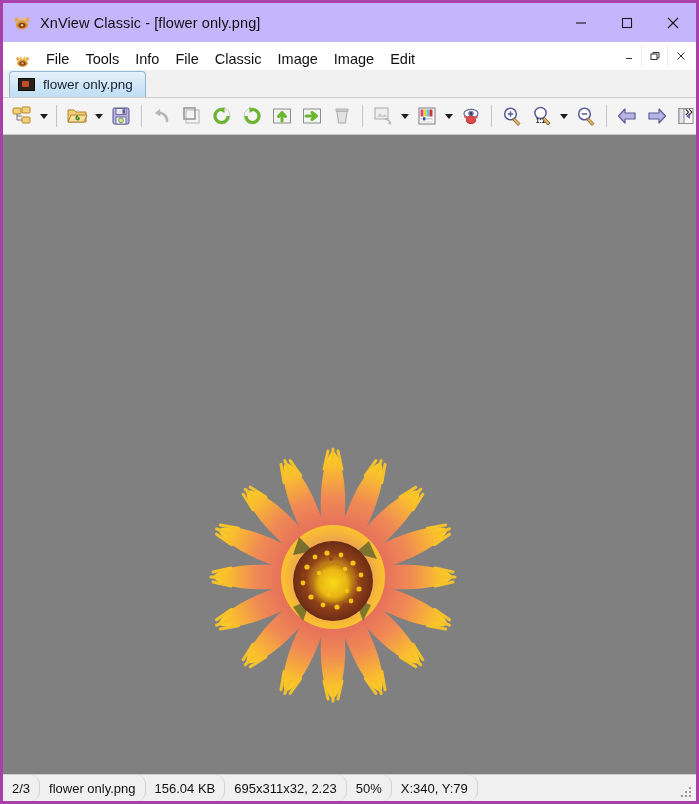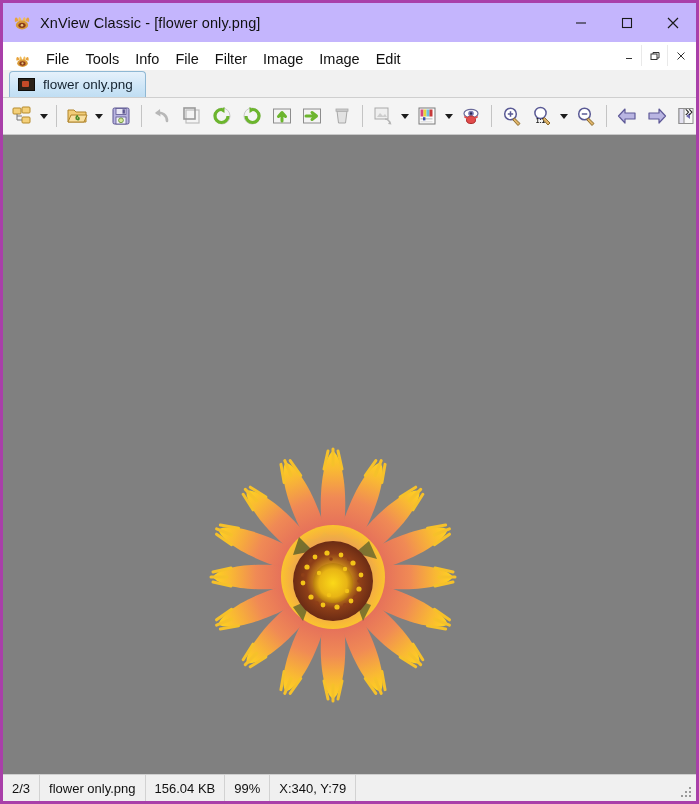--- a/index.html
+++ b/index.html
@@ -201,20 +201,21 @@
     color: #111111;
     position: relative;
   }
   .sb-cell {
     display: flex;
     align-items: center;
     padding: 0 9px;
     border-right: 1px solid #d2d2d2;
     white-space: nowrap;
     box-sizing: border-box;
+    border-radius: 9px;
   }
   .sb-fill {
     flex: 1 1 auto;
     border-right: none;
   }
   .sb-grip {
     position: absolute;
     right: 3px; bottom: 2px;
     width: 13px; height: 13px;
   }
@@ -271,21 +272,21 @@
         <path d="M13.5 8 C14 4,12 3,11 6 L10 9 Z" fill="#f0bb5a"></path>
         <ellipse cx="10" cy="12" rx="6.2" ry="4.4" fill="#d89a37"></ellipse>
         <ellipse cx="10" cy="12.3" rx="3.6" ry="2.6" fill="#8a3a1c"></ellipse>
         <circle cx="10" cy="12.3" r="1.3" fill="#e9c77a"></circle>
       </svg>
     </div>
     <div class="menu-item">File</div>
     <div class="menu-item">Tools</div>
     <div class="menu-item">Info</div>
     <div class="menu-item">File</div>
-    <div class="menu-item">Filter</div>
+    <div class="menu-item">Classic</div>
     <div class="menu-item">Image</div>
     <div class="menu-item">Image</div>
     <div class="menu-item">Edit</div>
 
     <div class="mdi-controls">
       <div class="mdi-btn">
         <svg width="12" height="12" viewBox="0 0 12 12">
             <path d="M3 8.5 H9" stroke="#333" stroke-width="1"></path>
           </svg>
       </div>
@@ -622,21 +623,22 @@
           </g>
         </g>
       </svg>
     </div>
   </div>
 
   <div class="statusbar">
     <div class="sb-cell">2/3</div>
     <div class="sb-cell">flower only.png</div>
     <div class="sb-cell">156.04 KB</div>
-    <div class="sb-cell">99%</div>
+    <div class="sb-cell">695x311x32, 2.23</div>
+    <div class="sb-cell">50%</div>
     <div class="sb-cell">X:340, Y:79</div>
     <div class="sb-cell sb-fill"></div>
     <div class="sb-grip">
       <i style="left:9px; top:1px;"></i>
       <i style="left:5px; top:5px;"></i>
         <i style="left:9px; top:5px;"></i>
       <i style="left:1px; top:9px;"></i>
         <i style="left:5px; top:9px;"></i>
         <i style="left:9px; top:9px;"></i>
     </div>

